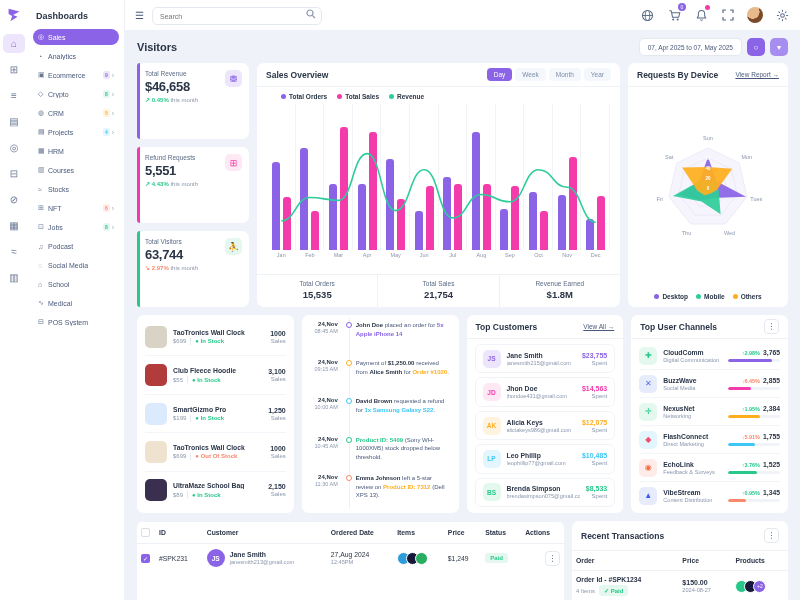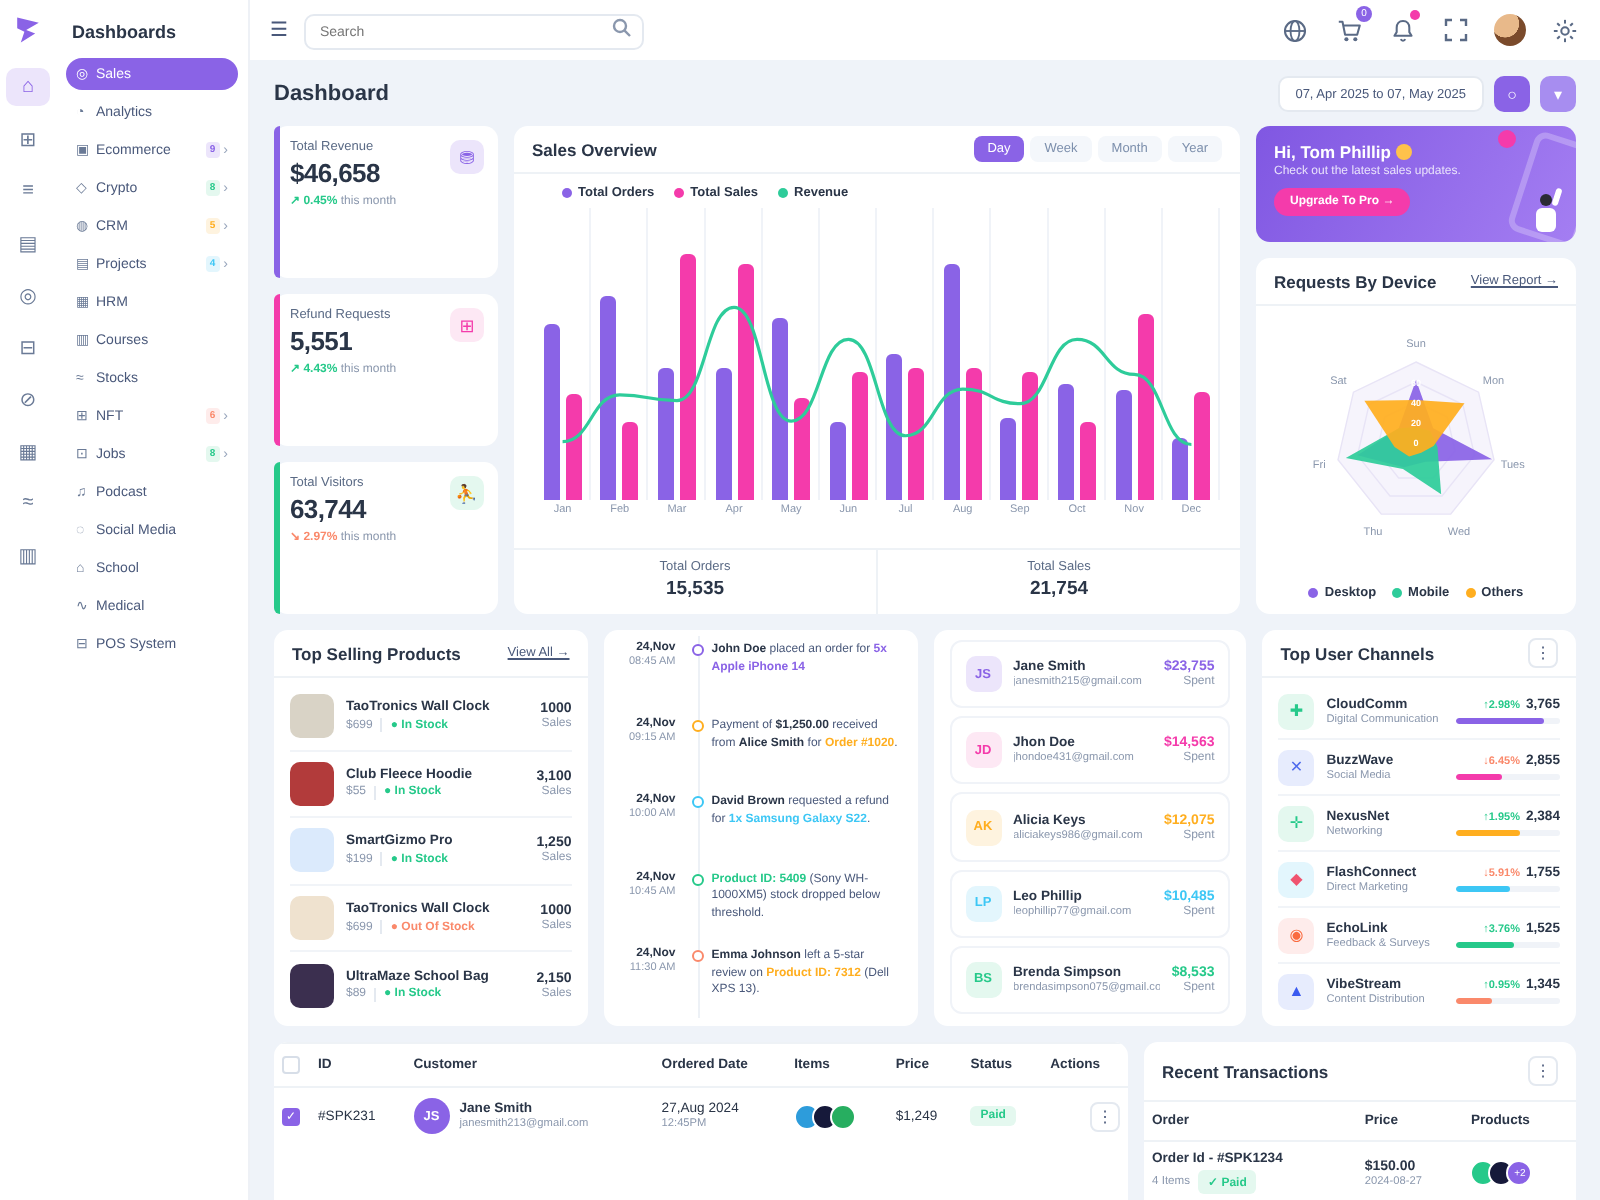--- a/index.html
+++ b/index.html
@@ -359,21 +359,21 @@
                 <line x1="2.8" y1="11.2" x2="4.2" y2="9.8"></line>
                 <line x1="9.8" y1="4.2" x2="11.2" y2="2.8"></line>
               </g>
             </svg>
         </span>
       </div>
     </header>
 
     <div class="content">
       <div class="page-head">
-        <h1>Dashboard</h1>
+        <h1>Visitors</h1>
         <div class="date-ctrl">
           <div class="date-box">07, Apr 2025 to 07, May 2025</div>
           <button class="sq-btn">○</button>
           <button class="sq-btn lighter">▾</button>
         </div>
       </div>
 
       <div class="row r1">
         <div class="stats" id="stats">
             <div class="stat">
@@ -494,39 +494,28 @@
             </div>
           <div class="sales-footer" id="salesFooter">
               <div class="sf-cell">
                 <div class="sf-label">Total Orders</div>
                 <div class="sf-value">15,535</div>
               </div>
               <div class="sf-cell">
                 <div class="sf-label">Total Sales</div>
                 <div class="sf-value">21,754</div>
               </div>
+              <div class="sf-cell">
+                <div class="sf-label">Revenue Earned</div>
+                <div class="sf-value">$1.8M</div>
+              </div>
             </div>
         </section>
 
         <div class="rightcol">
-          <section class="promo">
-            <div class="deco1"></div>
-            <div class="deco2"></div>
-            <h2>
-                <span>Hi, Tom Phillip</span>
-                <span class="wave">👋</span>
-              </h2>
-            <p>Check out the latest sales updates.</p>
-            <button class="cta">Upgrade To Pro →</button>
-            <div class="person">
-                <div class="arm"></div>
-                <div class="head"></div>
-                <div class="bodyp"></div>
-              </div>
-          </section>
 
           <section class="card visitors">
             <div class="card-head">
               <span class="card-title">Requests By Device</span>
               <span class="card-link">View Report →</span>
             </div>
             <div class="radar-wrap">
                 <svg id="radar" width="160" height="118" viewBox="0 0 160 118">
                   <polygon points="80,17 111.2732592987212,32.060407925650665 118.99711648727295,65.90083735825257 97.35534956470234,93.03875471609676 62.64465043529766,93.03875471609675 41.00288351272705,65.90083735825257 48.72674070127881,32.060407925650665" fill="#f6f4fc" stroke="#e8e4f6" stroke-width="0.7"></polygon>
                   <polygon points="80,27 103.4549444740409,38.295305944237995 109.24783736545471,63.67562801868944 93.01651217352675,84.02906603707257 66.98348782647325,84.02906603707257 50.752162634545286,63.67562801868944 56.5450555259591,38.295305944237995" fill="none" stroke="#e8e4f6" stroke-width="0.7"></polygon>
@@ -561,24 +550,20 @@
                   <span class="dot" style="background: rgb(255, 174, 31);"></span>
                   <span>Others</span>
                 </span>
               </div>
           </section>
         </div>
       </div>
 
       <div class="row r2">
         <section class="card">
-          <div class="card-head">
-            <span class="card-title">Top Selling Products</span>
-            <span class="card-link">View All →</span>
-          </div>
           <div class="list" id="prodList">
               <div class="prod-row">
                 <div class="thumb" style="background: rgb(217, 211, 198);"></div>
                 <div class="prod-info">
                   <div class="prod-name">TaoTronics Wall Clock</div>
                   <div class="prod-sub">
                     <span>$699</span>
                     <span class="sep"></span>
                     <span class="stock" style="color: rgb(38, 201, 138);">● In Stock</span>
                   </div>
@@ -700,20 +685,24 @@
                 </div>
                 <div class="act-line">
                   <span class="act-dot" style="border-color: rgb(250, 137, 107);"></span>
                 </div>
                 <div class="act-text"><span class="t-b">Emma Johnson</span><span> left a 5-star review on </span><span class="t-orange">Product ID: 7312</span><span> (Dell XPS 13).</span></div>
               </div>
             </div>
         </section>
 
         <section class="card">
+          <div class="card-head">
+            <span class="card-title">Top Customers</span>
+            <span class="card-link">View All →</span>
+          </div>
           <div class="list" id="custList">
               <div class="cust-row">
                 <span class="init" style="background: rgb(236, 229, 251); color: rgb(138, 99, 230);">JS</span>
                 <div class="cust-info">
                   <div class="cust-name">Jane Smith</div>
                   <div class="cust-email">janesmith215@gmail.com</div>
                 </div>
                 <div class="cust-amt">
                   <div class="v t-purplec">$23,755</div>
                   <div class="s">Spent</div>

